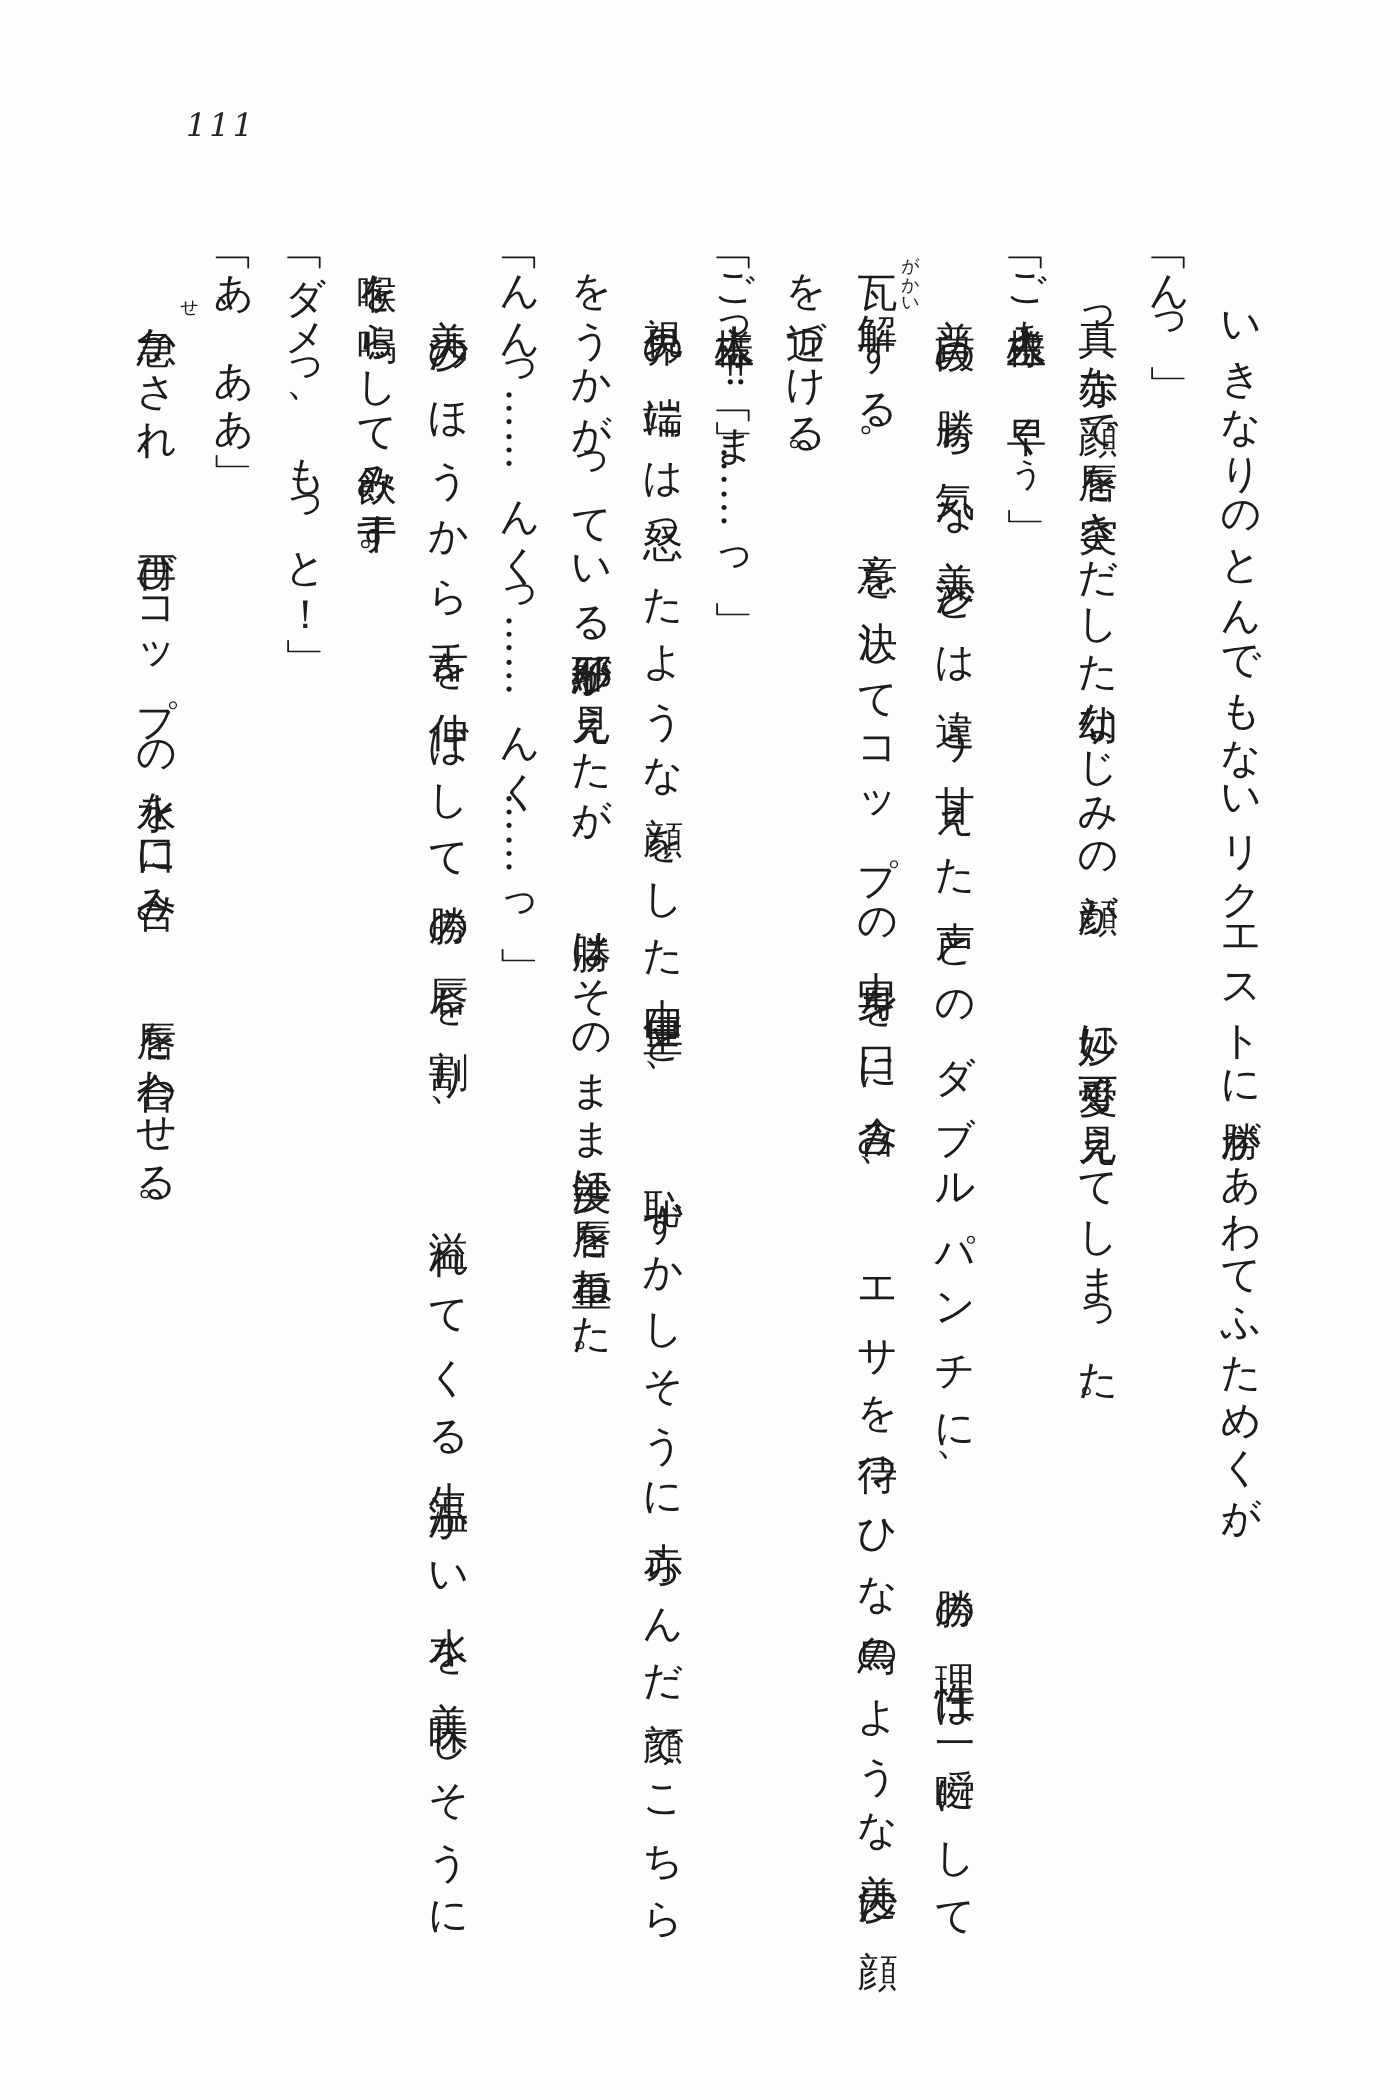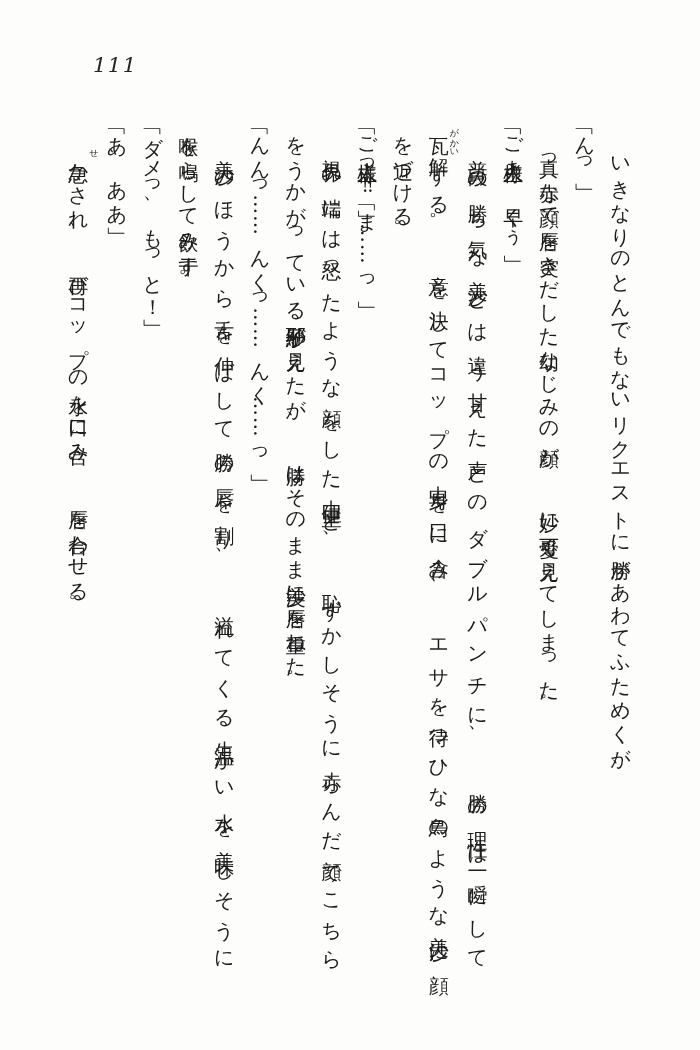--- a/index.html
+++ b/index.html
@@ -7,21 +7,21 @@
     width: 700px; height: 1050px;
     background: #fdfdfc;
     position: relative;
     overflow: hidden;
     font-family: "DejaVu Serif", "Liberation Serif", serif;
   }
   .book-page { position: absolute; inset: 0; }
   .page-number {
     position: absolute;
     top: 53px; left: 93px;
-    font-size: 21px;
+    font-size: 16px;
     font-style: italic;
     letter-spacing: 1.5px;
     color: #242424;
   }
   .text-block {
     position: absolute;
     top: 122px; right: 62px;
     width: 572px; height: 838px;
     writing-mode: vertical-rl;
     text-orientation: mixed;

